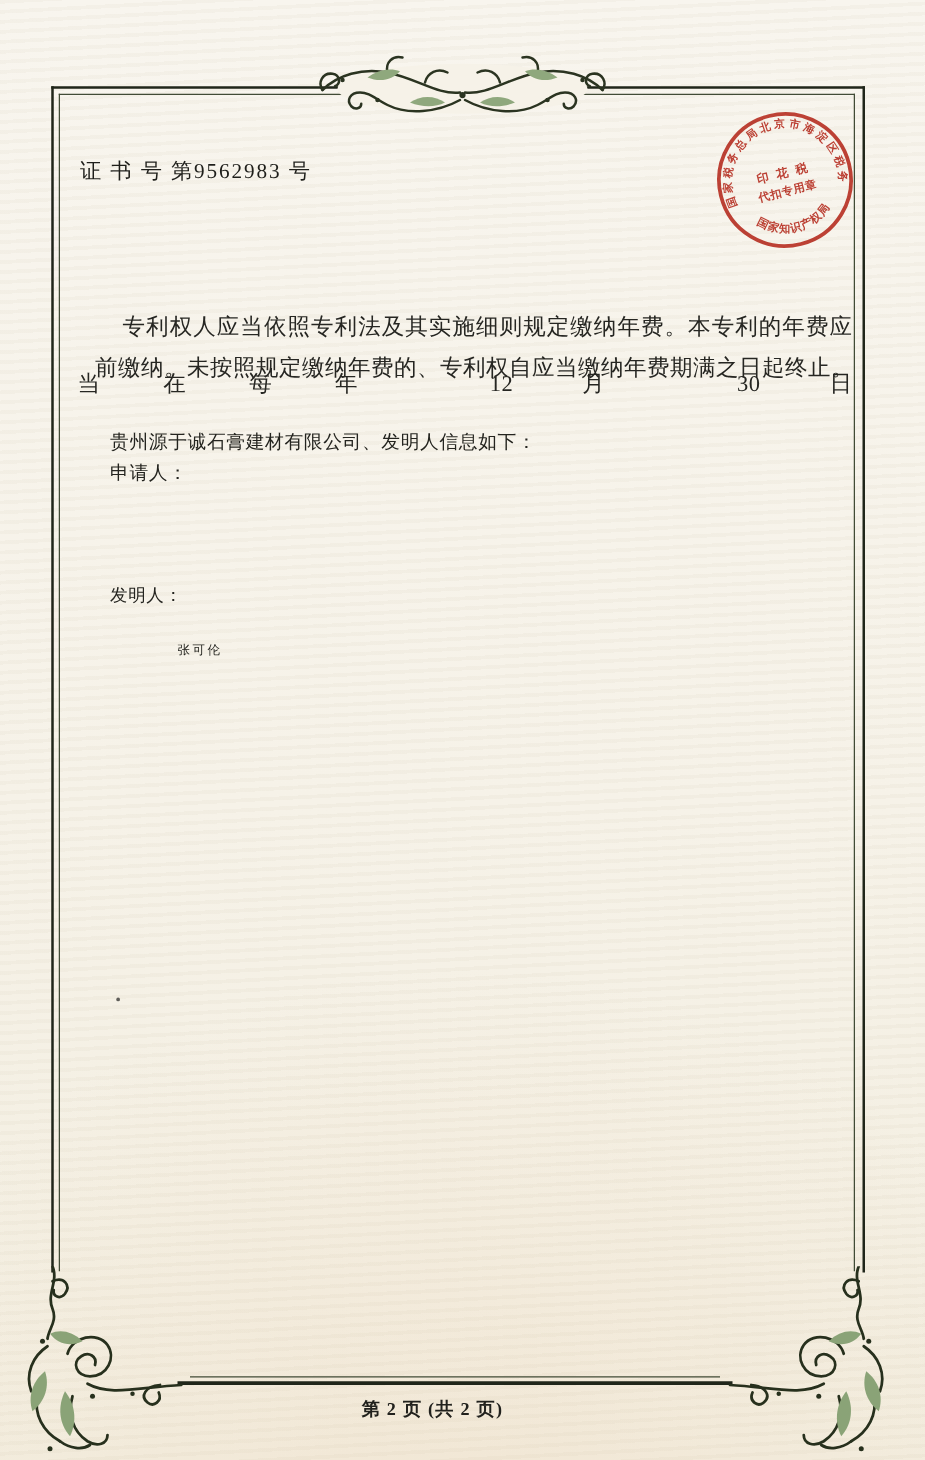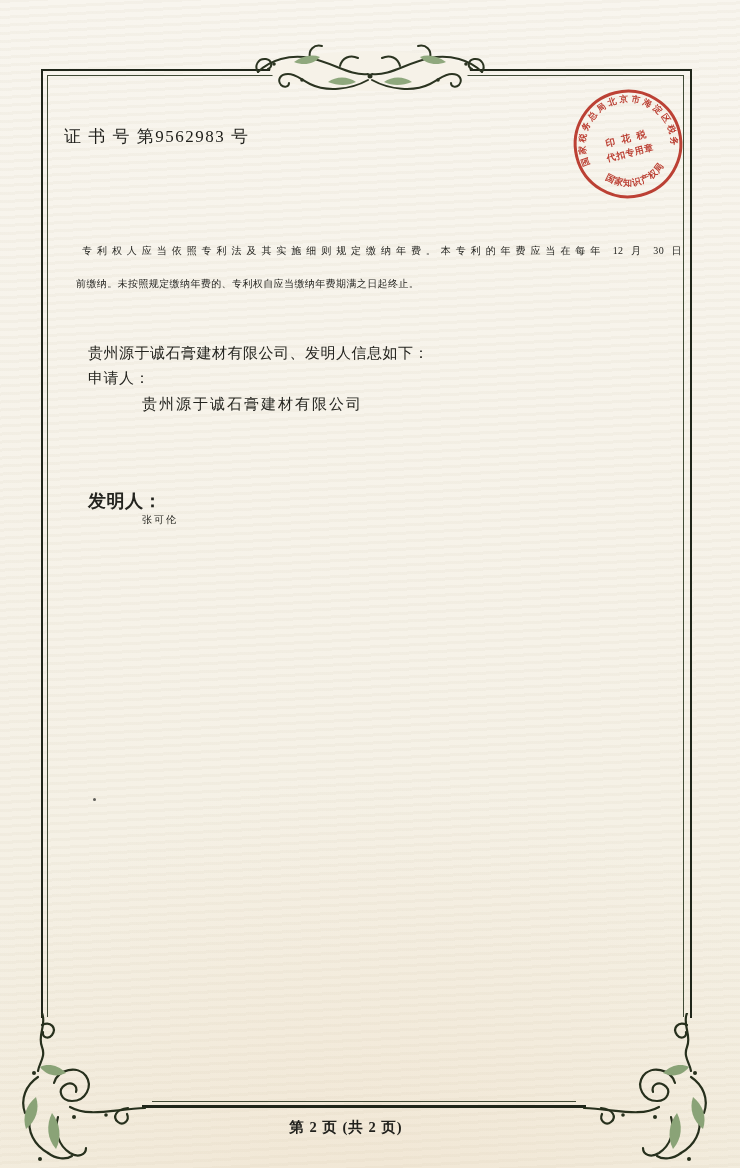--- a/index.html
+++ b/index.html
@@ -30,28 +30,28 @@
   .fl-bl{left:14px;top:1013px;}
   .fl-br{left:570px;top:1013px;}
   
   .stamp{
     left:568px;top:84px;width:120px;height:120px;
     transform:rotate(-14deg);mix-blend-mode:multiply;opacity:.95;
   }
   .stamp text{font-family:"Liberation Sans","DejaVu Sans",sans-serif;font-weight:bold;}
   
   .cert-number{left:64px;top:125px;font-size:17px;font-weight:400;letter-spacing:1.5px;color:#1e1e1a;}
-  .para-line{left:62px;font-size:10px;line-height:26px;letter-spacing:.4px;color:#262622;white-space:nowrap;}
+  .para-line{left:62px;font-size:18px;line-height:46px;letter-spacing:.4px;color:#262622;white-space:nowrap;}
   .para-line.justified{width:620px;white-space:normal;text-align:justify;text-align-last:justify;text-indent:2em;}
   .line1{top:238px;}
   .line2{top:271px;margin-left:14px;}
   .info-heading{left:88px;top:344px;font-size:15px;letter-spacing:.5px;}
   .applicant-label{left:88px;top:369px;font-size:15px;letter-spacing:.5px;}
   .applicant-name{left:142px;top:395px;font-size:15px;letter-spacing:2px;}
-  .inventor-label{left:88px;top:489px;font-size:18px;letter-spacing:.5px;font-weight:bold;}
+  .inventor-label{left:88px;top:468px;font-size:14px;letter-spacing:.5px;}
   .inventor-name{left:142px;top:513px;font-size:10px;letter-spacing:2px;}
   .footer{left:22px;top:1082px;width:648px;text-align:center;font-size:14.5px;font-weight:600;letter-spacing:1px;color:#21211d;margin-top:36px;}
   .speck{left:93px;top:798px;width:3px;height:3px;border-radius:50%;background:#3a3a36;opacity:.8;}
 </style>
 </head>
 <body>
 
 <div class="page">
 
   <svg class="defs-holder" aria-hidden="true">
@@ -131,21 +131,20 @@
     <text x="100" y="120" text-anchor="middle" font-size="15" letter-spacing="1" fill="#c03a2e">代扣专用章</text>
   </svg>
 
   <div class="abs cert-number">证 书 号 第9562983 号</div>
 
   <div class="abs para-line justified line1">专利权人应当依照专利法及其实施细则规定缴纳年费。本专利的年费应当在每年 12 月 30 日</div>
   <div class="abs para-line line2">前缴纳。未按照规定缴纳年费的、专利权自应当缴纳年费期满之日起终止。</div>
 
   <div class="abs info-heading">贵州源于诚石膏建材有限公司、发明人信息如下：</div>
   <div class="abs applicant-label">申请人：</div>
-  <div class="abs applicant-name">贵州源于诚石膏建材有限公司</div>
   <div class="abs inventor-label">发明人：</div>
   <div class="abs inventor-name">张可伦</div>
 
   <div class="abs speck"></div>
 
   <div class="abs footer">第 2 页 (共 2 页)</div>
 
 </div>
 
 </body></html>

